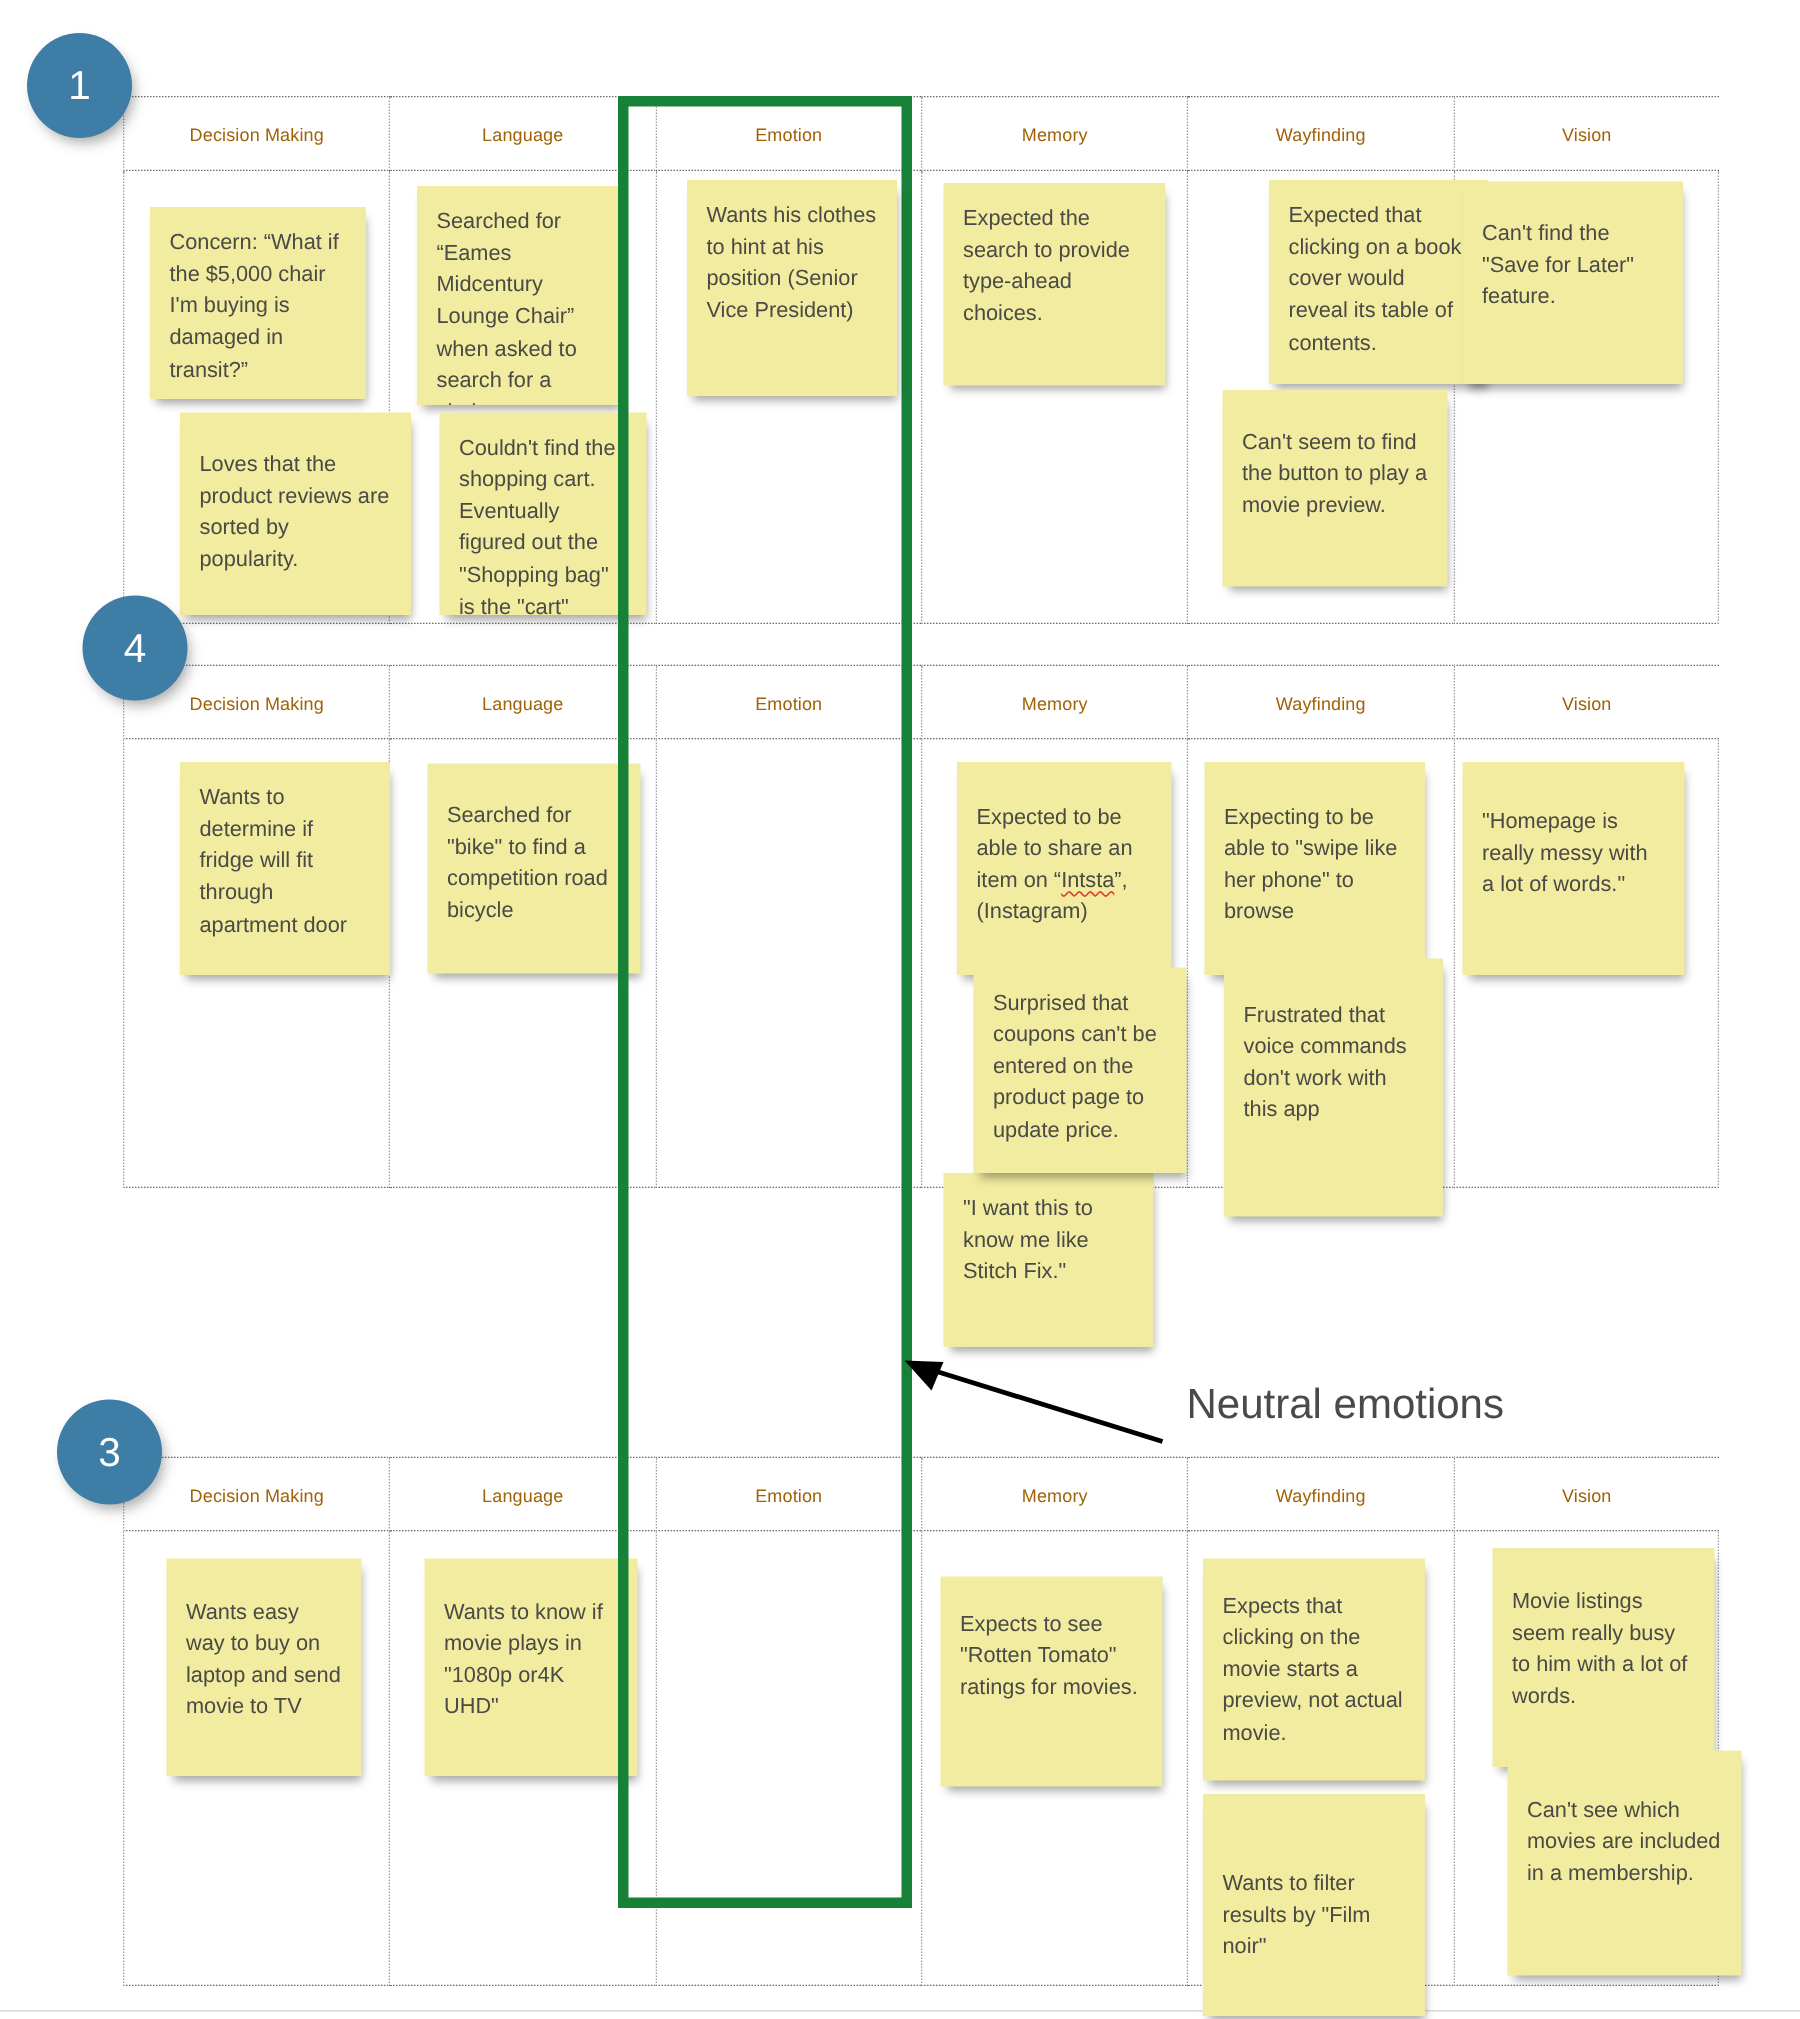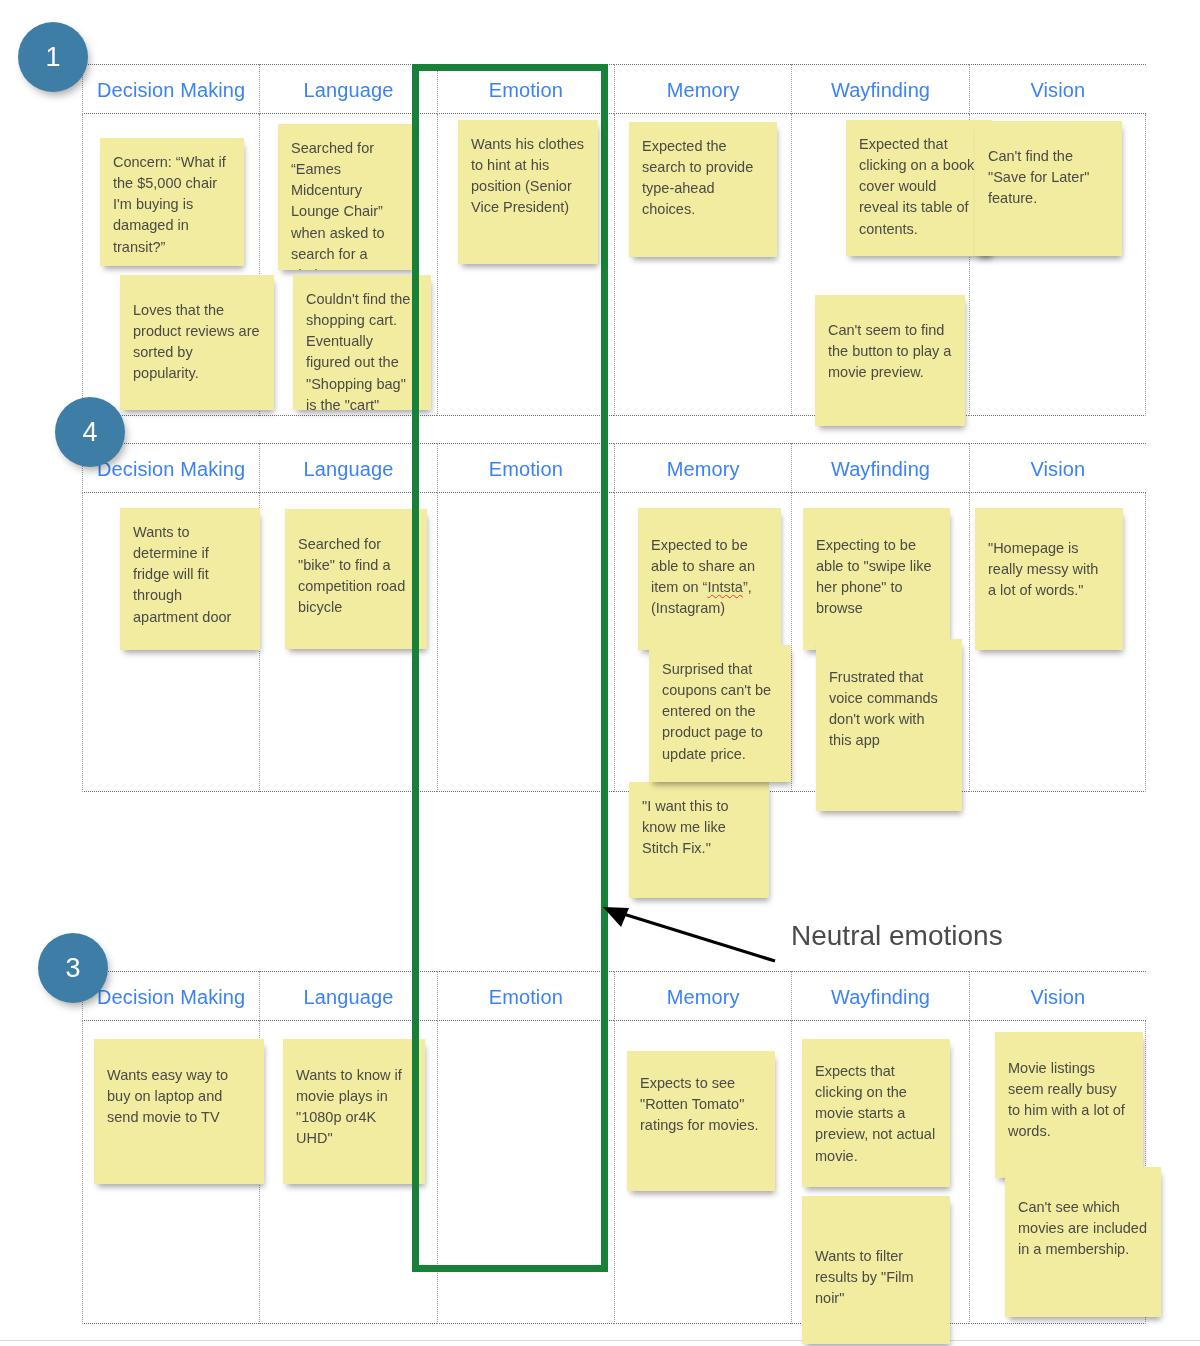--- a/index.html
+++ b/index.html
@@ -12,21 +12,21 @@
   
   .section{position:absolute;left:82px;width:1064px;}
   .grid{position:absolute;left:0;top:0;width:100%;height:100%;
         display:grid;grid-template-columns:repeat(6,1fr);
         grid-template-rows:auto 1fr;}
   .hdr-cell{
     border-left:1px dotted #9a9a9a;
     border-top:1px dotted #6b6b6b;
     border-bottom:1px dotted #6b6b6b;
     height:50px;line-height:50px;text-align:center;
-    font-size:20px;color:#3b82f6;letter-spacing:.1px;
+    font-size:12px;color:#a16207;letter-spacing:.1px;
     box-sizing:border-box;background:transparent;
   }
   .hdr-cell:last-child{border-right:1px dotted #9a9a9a;}
   .body-cell{
     border-left:1px dotted #9a9a9a;
     border-bottom:1px dotted #6b6b6b;
     box-sizing:border-box;position:relative;
   }
   .body-cell:last-child{border-right:1px dotted #9a9a9a;}
 
@@ -105,21 +105,21 @@
   <div class="note" style="left:38px;top:211px;width:154px;height:135px;padding-top:25px;z-index:5;">Loves that the product reviews are sorted by popularity.</div>
 
   <div class="note" style="left:196px;top:60px;width:136px;height:146px;">Searched for “Eames Midcentury Lounge Chair” when asked to search for a chair.</div>
   <div class="note" style="left:211px;top:211px;width:138px;height:135px;z-index:5;">Couldn't find the shopping cart. Eventually figured out the "Shopping bag" is the "cart"</div>
 
   <div class="note" style="left:376px;top:56px;width:140px;height:144px;z-index:7;">Wants his clothes to hint at his position (Senior Vice President)</div>
 
   <div class="note" style="left:547px;top:58px;width:148px;height:135px;">Expected the search to provide type-ahead choices.</div>
 
   <div class="note" style="left:716px;top:56px;width:146px;height:136px;margin-left:48px;">Expected that clicking on a book cover would reveal its table of contents.</div>
-  <div class="note" style="left:733px;top:196px;width:150px;height:131px;padding-top:25px;z-index:5;margin-top:35px;">Can't seem to find the button to play a movie preview.</div>
+  <div class="note" style="left:733px;top:196px;width:150px;height:131px;padding-top:25px;z-index:5;">Can't seem to find the button to play a movie preview.</div>
 
   <div class="note" style="left:893px;top:57px;width:147px;height:135px;padding-top:25px;">Can't find the "Save for Later" feature.</div>
 </div>
 <div class="badge" id="badge-1">
   <span>1</span>
 </div>
 
 <div class="section" id="section-2" style="top:443px;height:349px;">
   <div class="grid">
     <div class="hdr-cell">Decision Making</div>
@@ -164,21 +164,21 @@
     <div class="hdr-cell">Wayfinding</div>
     <div class="hdr-cell">Vision</div>
     <div class="body-cell"></div>
     <div class="body-cell"></div>
     <div class="body-cell"></div>
     <div class="body-cell"></div>
     <div class="body-cell"></div>
     <div class="body-cell"></div>
   </div>
 
-  <div class="note" style="left:12px;top:68px;width:170px;height:145px;padding-top:26px;">Wants easy way to buy on laptop and send movie to TV</div>
+  <div class="note" style="left:29px;top:68px;width:130px;height:145px;padding-top:26px;">Wants easy way to buy on laptop and send movie to TV</div>
 
   <div class="note" style="left:201px;top:68px;width:142px;height:145px;padding-top:26px;">Wants to know if movie plays in "1080p or4K UHD"</div>
 
   <div class="note" style="left:545px;top:80px;width:148px;height:140px;padding-top:22px;">Expects to see "Rotten Tomato" ratings for movies.</div>
 
   <div class="note" style="left:720px;top:68px;width:148px;height:148px;padding-top:22px;">Expects that clicking on the movie starts a preview, not actual movie.</div>
   <div class="note" style="left:720px;top:225px;width:148px;height:148px;padding-top:50px;z-index:3;">Wants to filter results by "Film noir"</div>
 
   <div class="note" style="left:913px;top:61px;width:148px;height:146px;padding-top:26px;">Movie listings seem really busy to him with a lot of words.</div>
   <div class="note" style="left:923px;top:196px;width:156px;height:150px;padding-top:30px;z-index:5;">Can't see which movies are included in a membership.</div>

